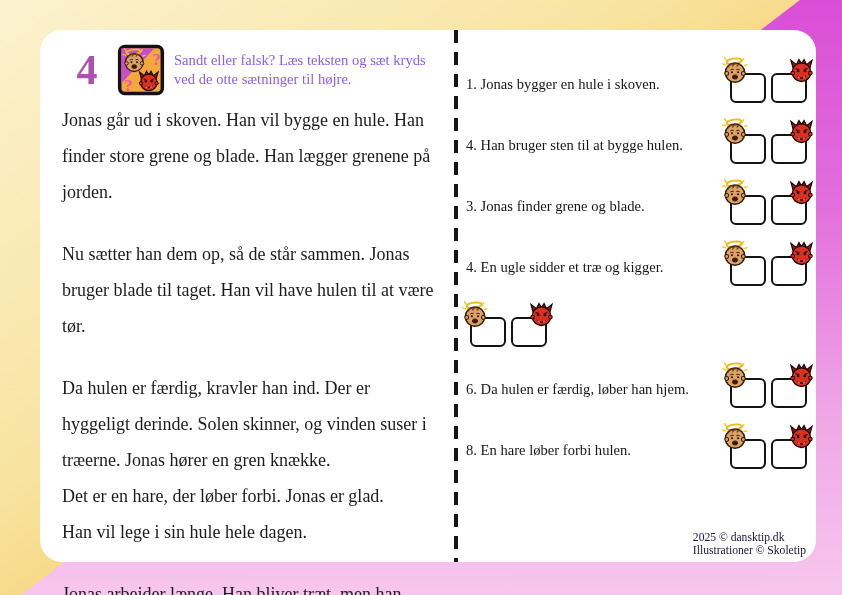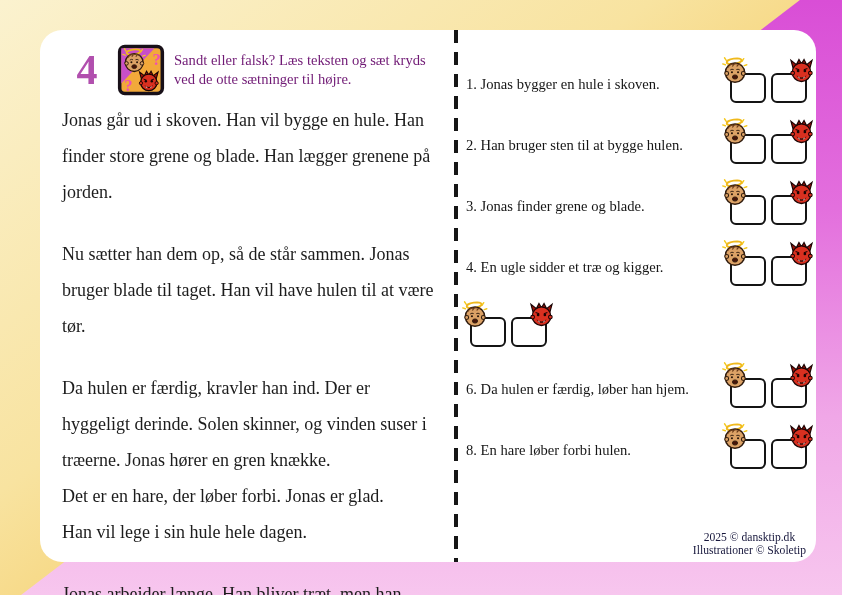--- a/index.html
+++ b/index.html
@@ -30,21 +30,21 @@
   .header{
     position:absolute;left:26px;top:8px;width:380px;height:64px;
     display:flex;align-items:center;gap:9px;
   }
   .num{
     font-size:42px;font-weight:bold;color:#b14fae;
     width:42px;text-align:center;line-height:1;
   }
   .tf-icon{width:48px;height:52px;flex:0 0 auto;}
   .instruction{
-    width:252px;font-size:14.6px;line-height:1.32;color:#701a75;
+    width:252px;font-size:14.6px;line-height:1.32;color:#8b5cf6;
   }
   
   .story{
     position:absolute;left:22px;top:72px;width:378px;
   }
   .para{
     font-size:18px;line-height:36px;color:#1c1c1c;
     margin:0 0 26px 0;white-space:pre-line;
   }
   
@@ -64,21 +64,21 @@
   .box{
     width:36px;height:30px;background:#fff;
     border:2.5px solid #141414;border-radius:6px;box-sizing:border-box;
   }
   .badge{position:absolute;pointer-events:none;}
   .badge svg{display:block;}
   .badge.angel{left:-9px;top:-17px;}
   .badge.devil{right:-8px;top:-16px;}
   
   .footer{
-    position:absolute;right:10px;bottom:4px;text-align:center;
+    position:absolute;right:10px;bottom:4px;text-align:left;
     font-size:11.6px;line-height:1.18;color:#17173c;
   }
 </style>
 </head>
 <body>
 
 <svg width="0" height="0" style="position:absolute" aria-hidden="true">
   <defs>
     <symbol id="sym-angel" viewBox="0 0 32 32">
       <g stroke="#f5c91e" stroke-width="1.6" stroke-linecap="round">
@@ -156,21 +156,21 @@
             <svg width="27" height="27">
               <use href="#sym-devil" width="27" height="27"></use>
             </svg>
           </span>
         <div class="box"></div>
         <div class="box"></div>
       </div>
     </div>
 
     <div class="row">
-      <span class="stmt">2. Han bruger sten til at bygge hulen.</span>
+      <span class="stmt">4. Han bruger sten til at bygge hulen.</span>
       <div class="pair">
         <span class="badge angel">
             <svg width="28" height="28">
               <use href="#sym-angel" width="28" height="28"></use>
             </svg>
           </span>
         <span class="badge devil">
             <svg width="27" height="27">
               <use href="#sym-devil" width="27" height="27"></use>
             </svg>

